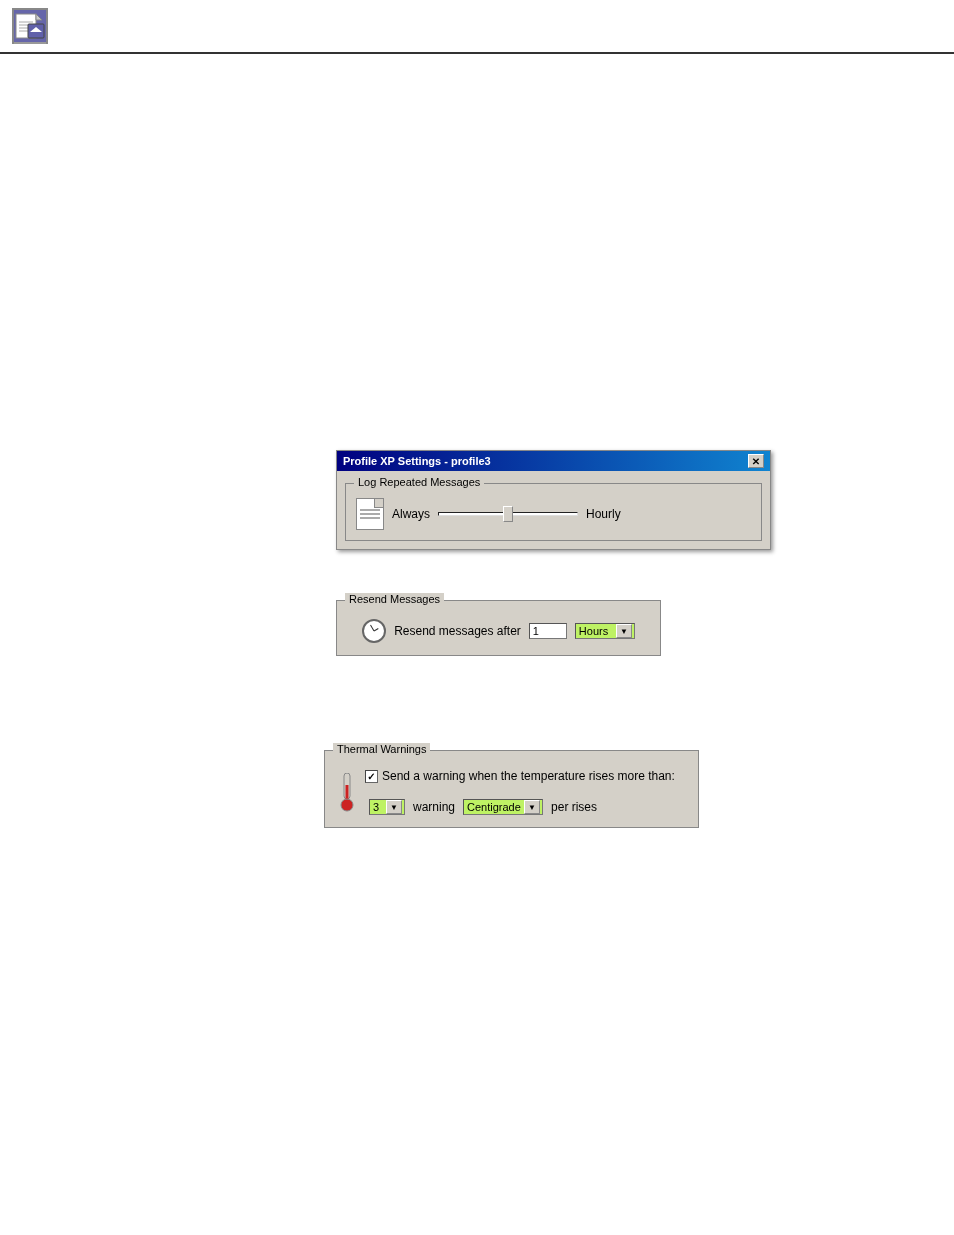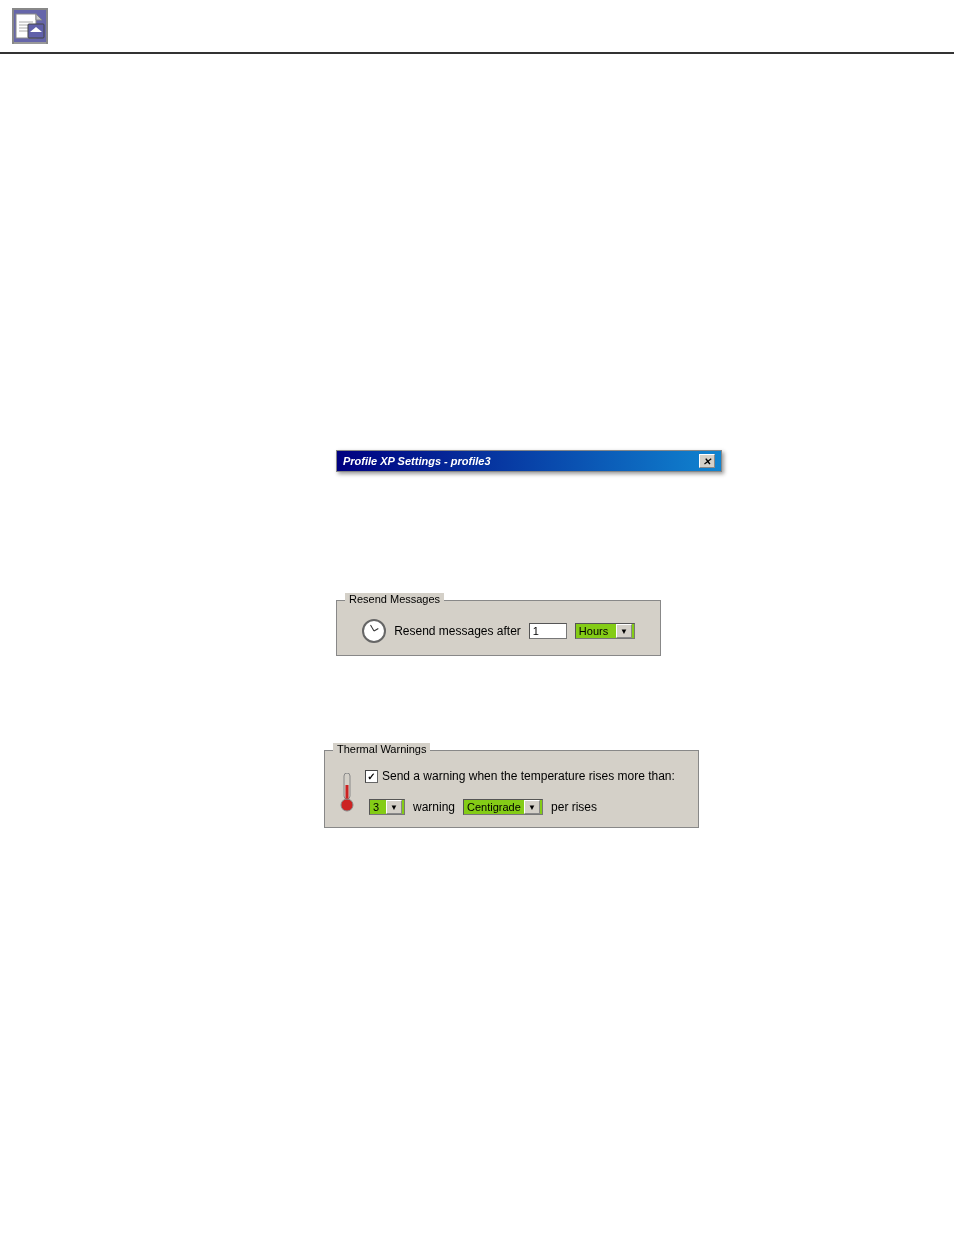--- a/index.html
+++ b/index.html
@@ -178,21 +178,21 @@
       border: 1px solid #777;
       border-top-color: #555;
       border-left-color: #555;
       padding: 1px 3px;
       font-size: 11px;
       width: 40px;
     }
 
     
     .dropdown {
-      background: #84cc16;
+      background: #bef264;
       border: 1px solid #777;
       border-top-color: #555;
       border-left-color: #555;
       font-size: 11px;
       padding: 1px 16px 1px 3px;
       position: relative;
       display: inline-flex;
       align-items: center;
       cursor: pointer;
       min-width: 60px;
@@ -292,24 +292,45 @@
       <line x1="5" y1="15" x2="19" y2="15" stroke="#aaa" stroke-width="1"></line>
       <line x1="5" y1="18" x2="19" y2="18" stroke="#aaa" stroke-width="1"></line>
       <line x1="5" y1="21" x2="19" y2="21" stroke="#aaa" stroke-width="1"></line>
 
       <rect x="14" y="14" width="16" height="14" rx="1" fill="#6060aa" stroke="#444" stroke-width="1"></rect>
       <polygon points="16,22 22,17 28,22" fill="white"></polygon>
     </svg>
   </div>
 </div>
 
-<div class="dialog" style="left:336px; top:450px; width:386px;font-style:italic;">
+<div class="dialog" style="left:336px; top:450px; width:435px;">
   <div class="dialog-titlebar">
     <span>Profile XP Settings - profile3</span>
     <div class="dialog-close-btn">✕</div>
+  </div>
+  <div class="dialog-content">
+    <div class="group-box">
+      <span class="group-box-label">Log Repeated Messages</span>
+      <div class="row" style="padding-top:6px;">
+
+        <div class="icon-document">
+          <div class="icon-document-lines">
+            <div class="icon-document-line"></div>
+            <div class="icon-document-line"></div>
+            <div class="icon-document-line"></div>
+          </div>
+        </div>
+        <span>Always</span>
+
+        <div class="slider-track">
+          <div class="slider-thumb"></div>
+        </div>
+        <span>Hourly</span>
+      </div>
+    </div>
   </div>
 </div>
 
 <div class="standalone-group" style="left:336px; top:600px; width:325px;">
   <span class="standalone-group-label">Resend Messages</span>
   <div class="row" style="padding-top:10px;justify-content:center;">
     <div class="icon-clock"></div>
     <span>Resend messages after</span>
     <input class="input-field" type="text" value="1" style="width: 38px;">
     <div class="dropdown">

